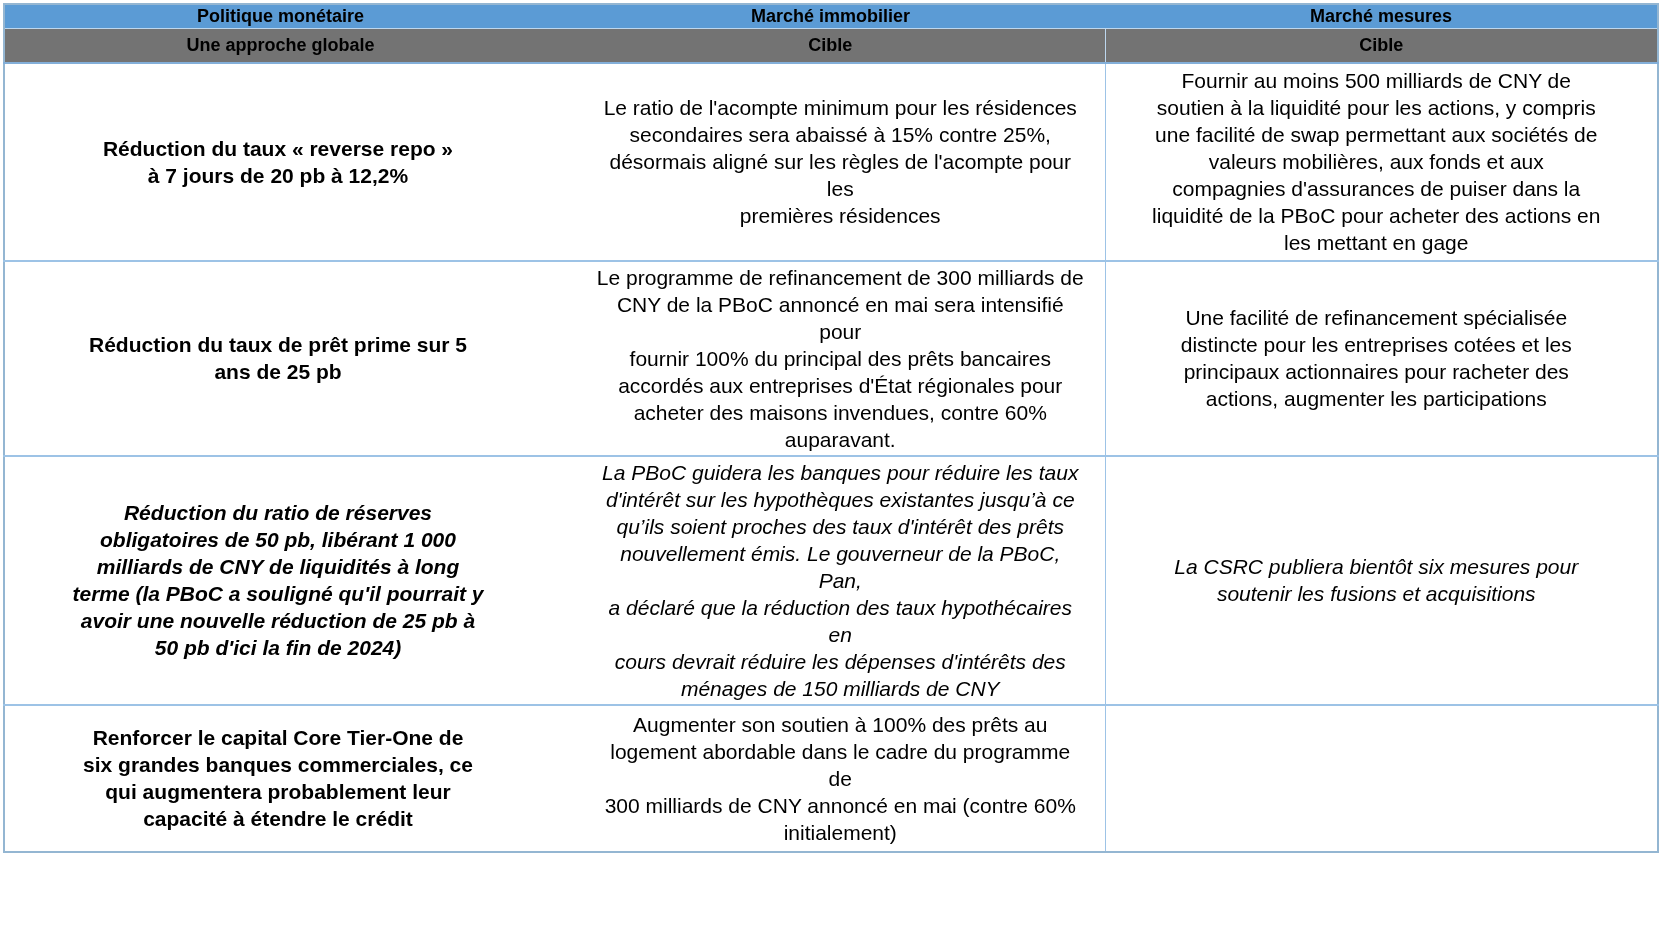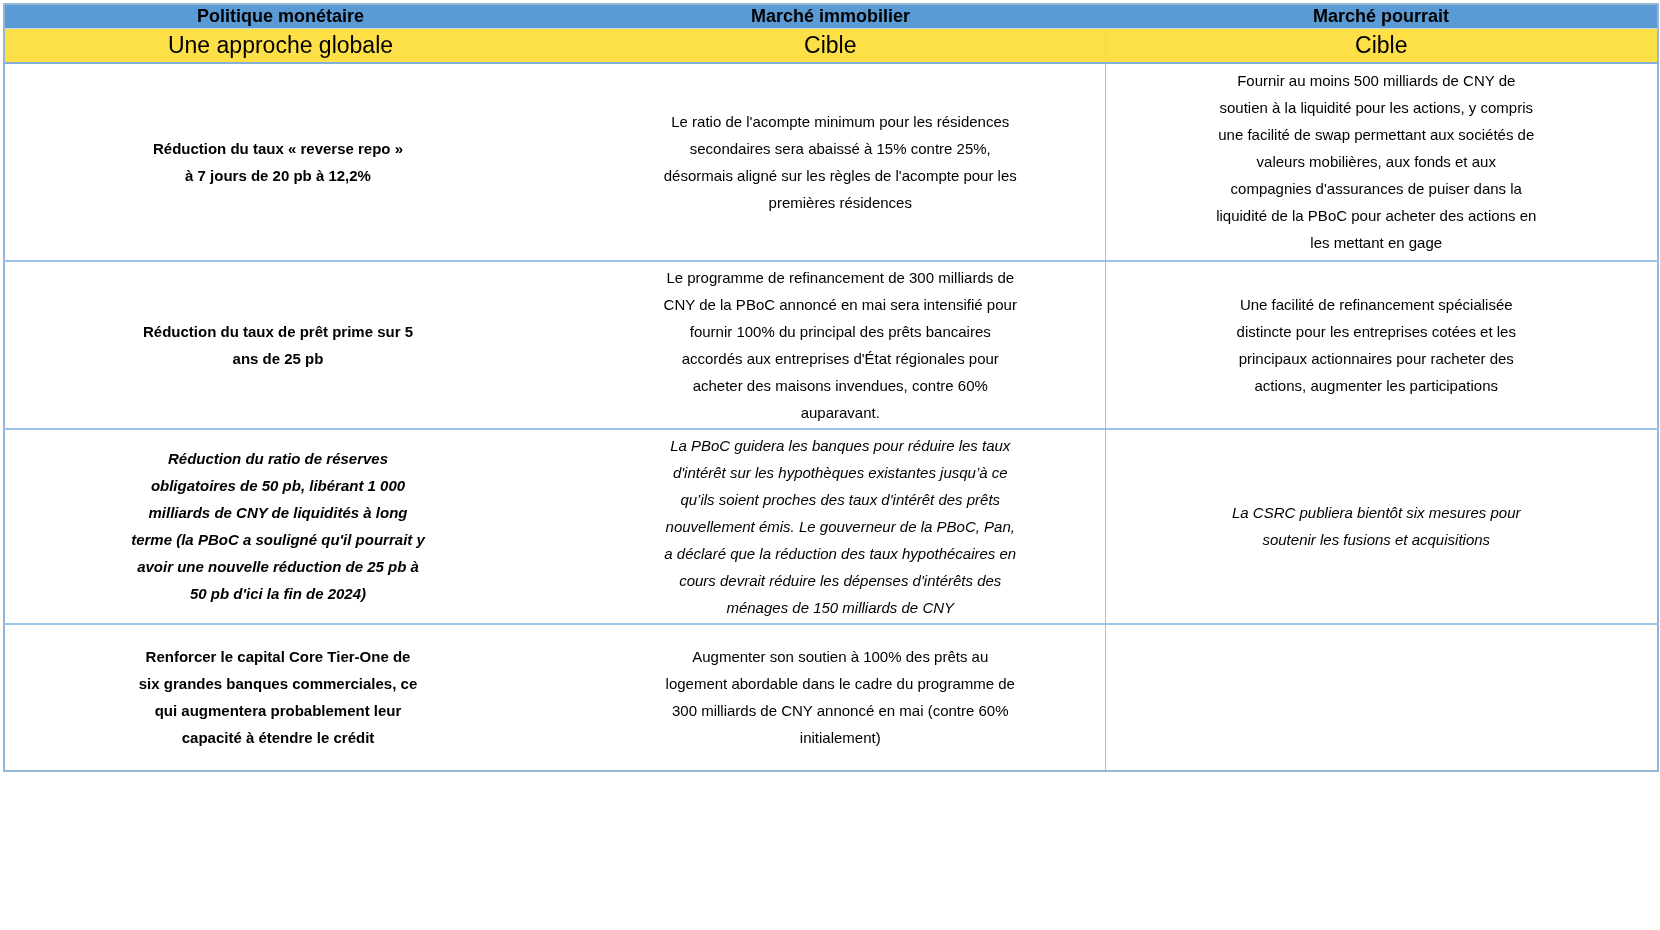--- a/index.html
+++ b/index.html
@@ -38,29 +38,29 @@
   tr.head-row th {
     background: #5B9BD5;
     font-size: 18px;
     font-weight: bold;
     border-bottom: 1px solid #BDD7EE;
   }
 
   
   tr.subhead-row { height: 34px; }
   tr.subhead-row th {
-    background: #fde047;
-    font-size: 23px;
-    font-weight: normal;
+    background: #737373;
+    font-size: 18px;
+    font-weight: bold;
     border-bottom: 2px solid #83AFD9;
   }
 
   
   tr.body-row td {
-    font-size: 15px;
+    font-size: 21px;
     line-height: 27px;
     border-bottom: 2px solid #9DC3E6;
     padding-left: 40px;
   }
   tr.body-row:last-child td { border-bottom: none; }
 
   td.col-policy {
     font-weight: bold;
     padding: 2px 45px;
   }
@@ -87,21 +87,21 @@
     <colgroup>
       <col class="c1">
         <col class="c2">
         <col class="c3">
     </colgroup>
 
     <tbody>
         <tr class="head-row">
       <th>Politique monétaire</th>
       <th>Marché immobilier</th>
-      <th>Marché pourrait</th>
+      <th>Marché mesures</th>
     </tr>
 
     <tr class="subhead-row">
       <th>Une approche globale</th>
       <th>Cible</th>
       <th class="col-equity-h">Cible</th>
     </tr>
 
     <tr class="body-row row-1">
       <td class="col-policy">Réduction du taux « reverse repo »

